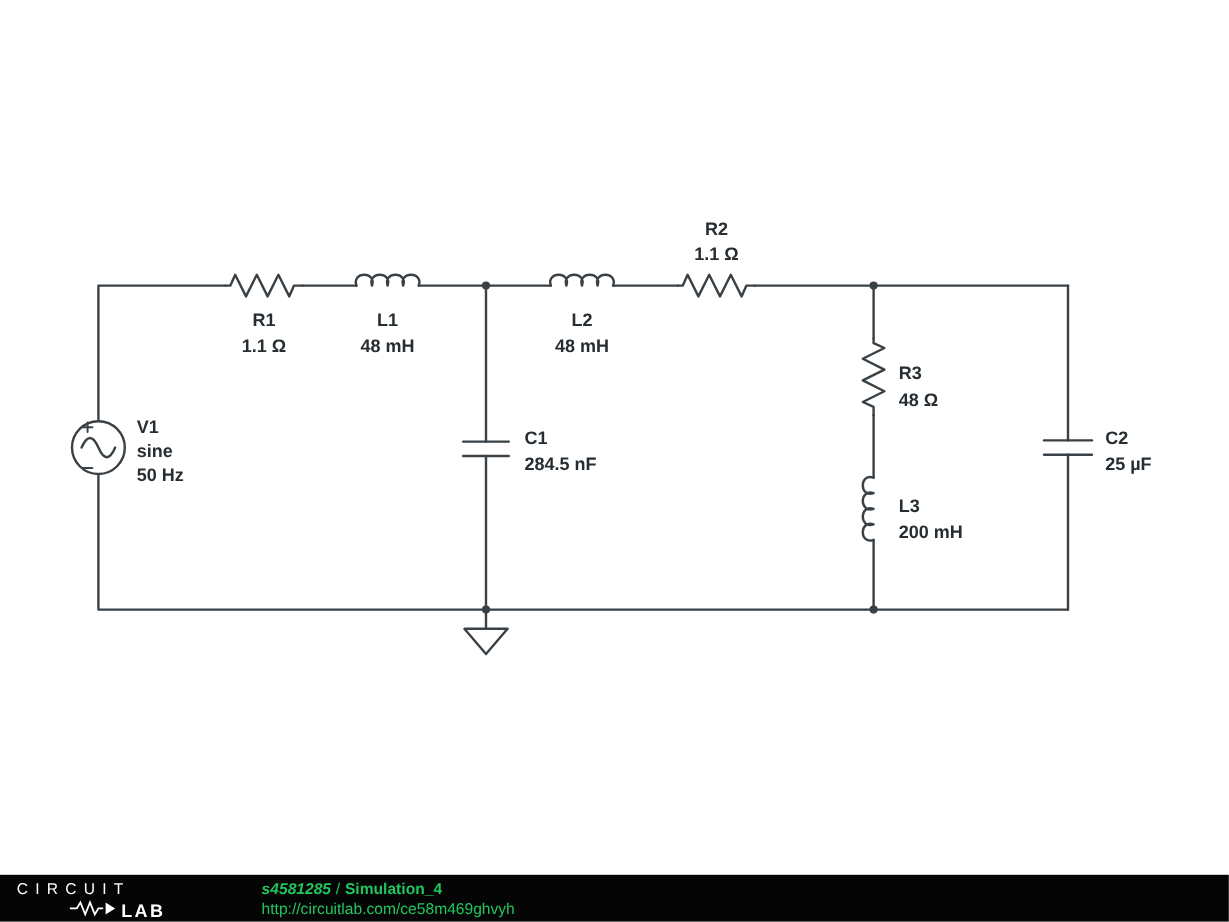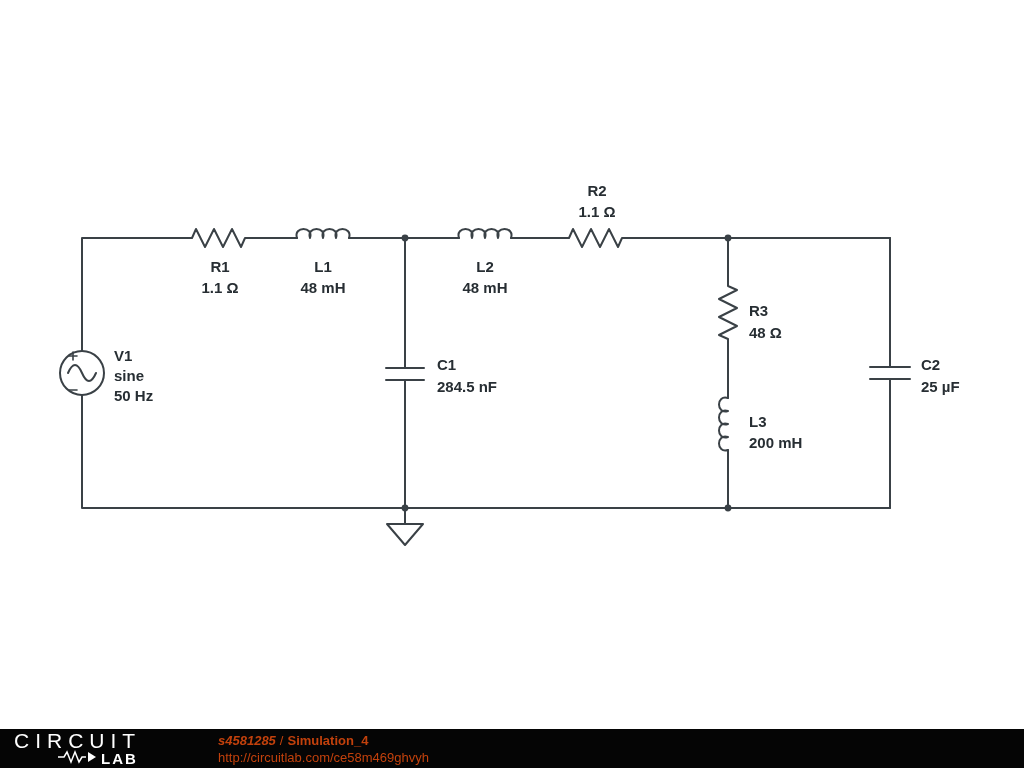--- a/index.html
+++ b/index.html
@@ -11,31 +11,31 @@
   svg text{
     font-family:"Liberation Sans",sans-serif;
     font-weight:bold;font-size:15px;fill:#272e33;
   }
   .footer{
     position:absolute;left:0;bottom:0;width:1024px;height:39px;
     background:#050505;color:#ffffff;
   }
   .logo{position:absolute;left:14px;top:2px;width:170px;}
   .logo-top{
-    font-size:21px;letter-spacing:6px;font-weight:400;color:#ffffff;
+    font-size:13px;letter-spacing:6px;font-weight:400;color:#ffffff;
     line-height:19px;white-space:nowrap;
   }
   .logo-bottom{
     display:flex;align-items:flex-end;gap:3px;margin-left:44px;line-height:16px;
   }
   .logo-bottom .lab{
     font-weight:bold;font-size:15px;letter-spacing:2px;color:#ffffff;
   }
   .footer-text{
-    position:absolute;left:218px;top:3px;font-size:13px;line-height:17px;color:#c2410c;
+    position:absolute;left:218px;top:3px;font-size:13px;line-height:17px;color:#22c55e;
   }
   .footer-line1 .doc-id{font-style:italic;font-weight:bold;}
   .footer-line1 .sep{margin:0 4px;}
   .footer-line1 .sim-title{font-weight:bold;}
   .footer-line2{font-weight:normal;}
 </style>
 </head>
 <body>
 
 <svg class="schematic" width="1024" height="729" viewBox="0 0 1024 729">

